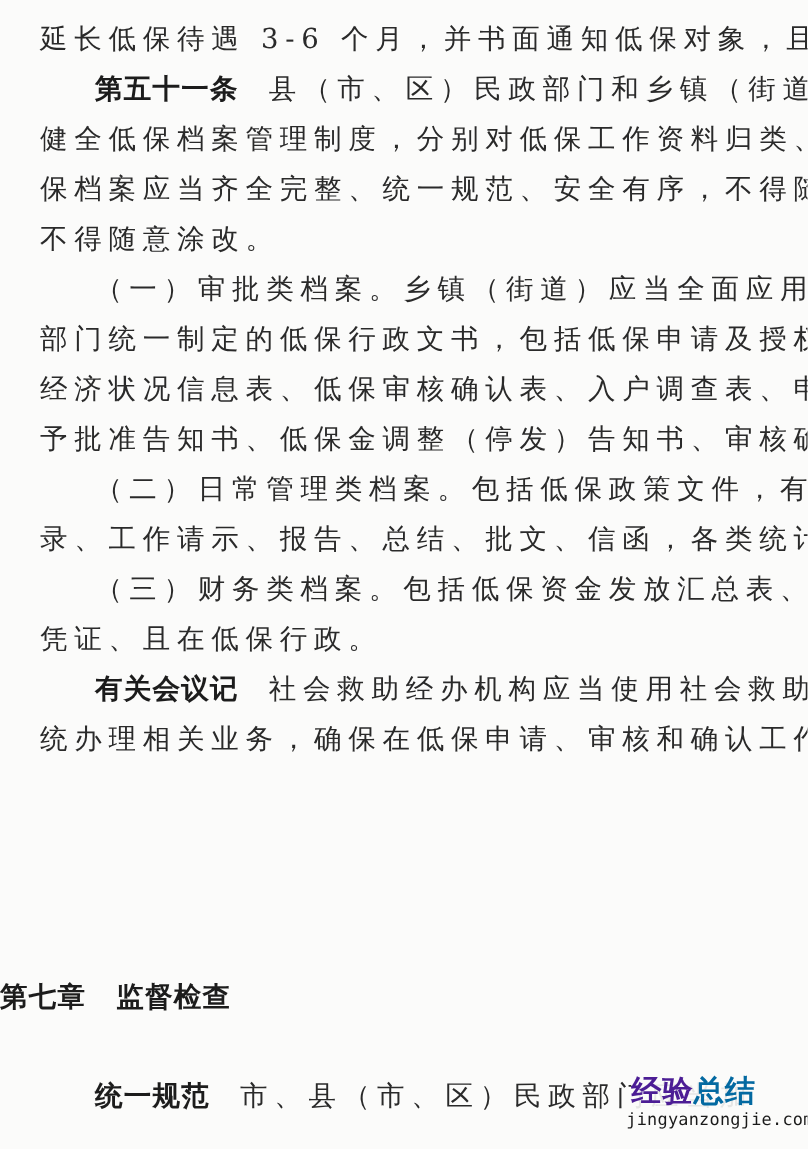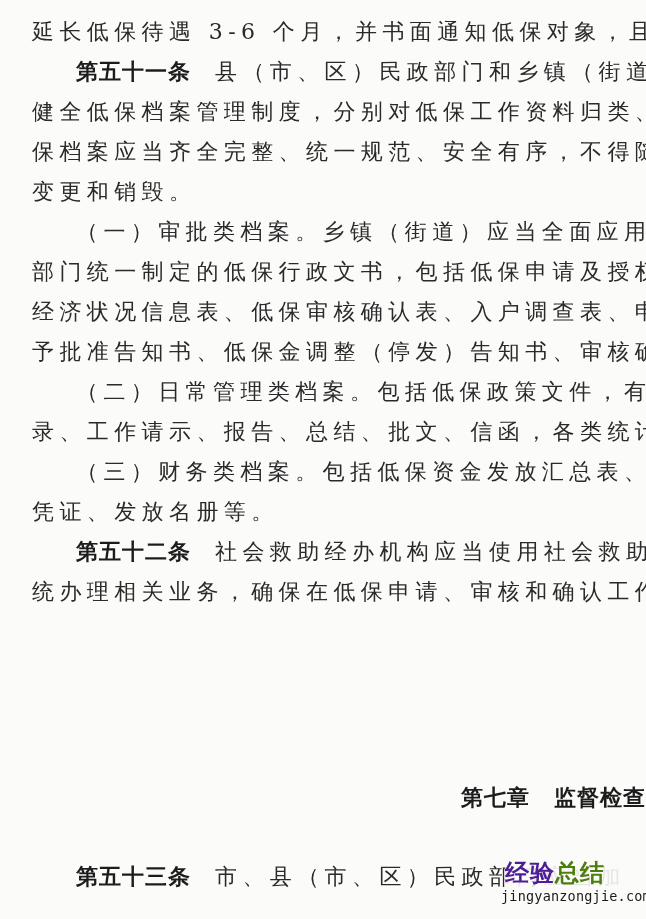--- a/index.html
+++ b/index.html
@@ -34,21 +34,21 @@
     font-weight: bold;
     color: #1c1c1c;
     letter-spacing: 1px;
   }
   .article-head { margin-right: 24px; }
   .chapter {
     position: absolute;
     left: 0;
     width: 646px;
     top: 783px;
-    text-align: right;
+    text-align: left;
     font-family: "DejaVu Sans", "Liberation Sans", sans-serif;
     font-weight: bold;
     font-size: 22px;
     color: #1c1c1c;
     letter-spacing: 1px;
   }
   .chapter .sep { display: inline-block; width: 24px; }
   .last-line {
     position: absolute;
     left: 76px;
@@ -66,21 +66,21 @@
     background: rgba(251,251,250,0.9);
   }
   .wm-title {
     font-family: "DejaVu Sans", "Liberation Sans", sans-serif;
     font-weight: bold;
     font-size: 24px;
     line-height: 30px;
     letter-spacing: 1px;
   }
   .wm-a { color: #4c1d95; }
-  .wm-b { color: #4d7c0f; margin-top: 33px; }
+  .wm-b { color: #0369a1; margin-top: 33px; }
   .wm-url {
     font-family: "DejaVu Sans Mono", "Liberation Mono", monospace;
     font-size: 13.5px;
     color: #1a1a1a;
     line-height: 16px;
     letter-spacing: 0.2px;
     margin-left: -4px;
   }
 </style>
 </head>
@@ -88,45 +88,45 @@
 
 <div class="page">
 
   <div class="line">延长低保待遇 3-6 个月，并书面通知低保对象，且在低保行政</div>
 
   <div class="line indent">
     <span class="bold article-head">第五十一条</span><span>县（市、区）民政部门和乡镇（街道）应当</span>
   </div>
   <div class="line">健全低保档案管理制度，分别对低保工作资料归类、建档。低</div>
   <div class="line">保档案应当齐全完整、统一规范、安全有序，不得随意涂改、</div>
-  <div class="line">变更和销毁。</div>
+  <div class="line">不得随意涂改。</div>
 
   <div class="line indent">（一）审批类档案。乡镇（街道）应当全面应用市级民政</div>
   <div class="line">部门统一制定的低保行政文书，包括低保申请及授权书、家庭</div>
   <div class="line">经济状况信息表、低保审核确认表、入户调查表、申请低保不</div>
   <div class="line">予批准告知书、低保金调整（停发）告知书、审核确认公示单、</div>
 
   <div class="line indent">（二）日常管理类档案。包括低保政策文件，有关会议记</div>
   <div class="line">录、工作请示、报告、总结、批文、信函，各类统计表等。</div>
 
   <div class="line indent">（三）财务类档案。包括低保资金发放汇总表、资金划拨</div>
-  <div class="line">凭证、发放名册等。</div>
+  <div class="line">凭证、且在低保行政。</div>
 
   <div class="line indent">
-    <span class="bold article-head">第五十二条</span><span>社会救助经办机构应当使用社会救助业务系</span>
+    <span class="bold article-head">有关会议记</span><span>社会救助经办机构应当使用社会救助业务系</span>
   </div>
   <div class="line">统办理相关业务，确保在低保申请、审核和确认工作流程中产</div>
 </div>
 
 <div class="chapter">
   <span>第七章</span><span class="sep"></span><span>监督检查</span>
 </div>
 
 <div class="last-line">
-  <span class="bold article-head">第五十三条</span><span>市、县（市、区）民政部门应当加</span>
+  <span class="bold article-head">统一规范</span><span>市、县（市、区）民政部门应当加</span>
 </div>
 
 <div class="watermark">
   <div class="wm-title">
     <span class="wm-a">经验</span><span class="wm-b">总结</span>
   </div>
   <div class="wm-url">jingyanzongjie.com</div>
 </div>
 
 </body></html>

